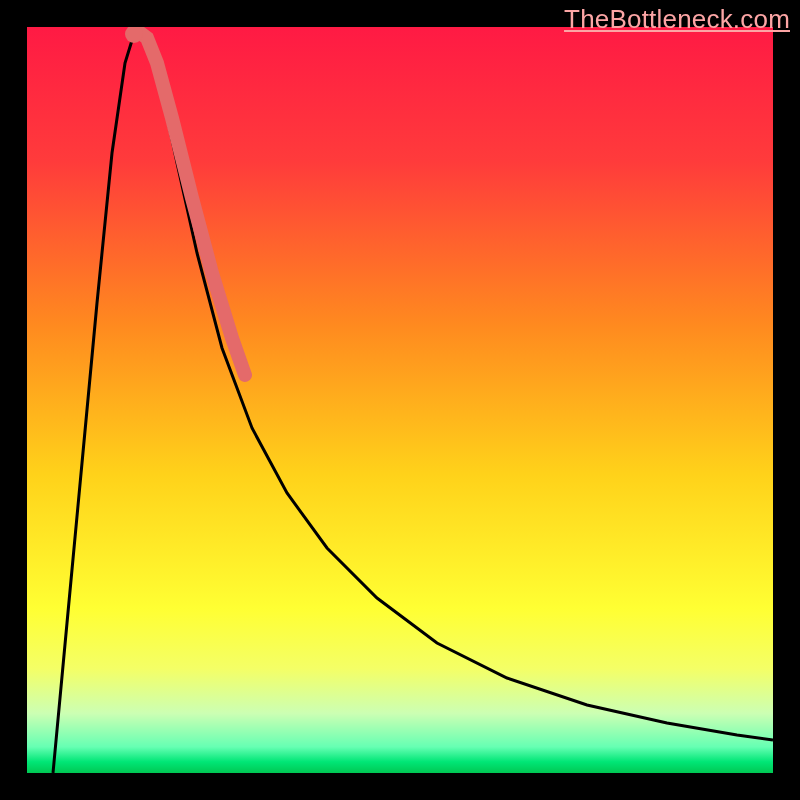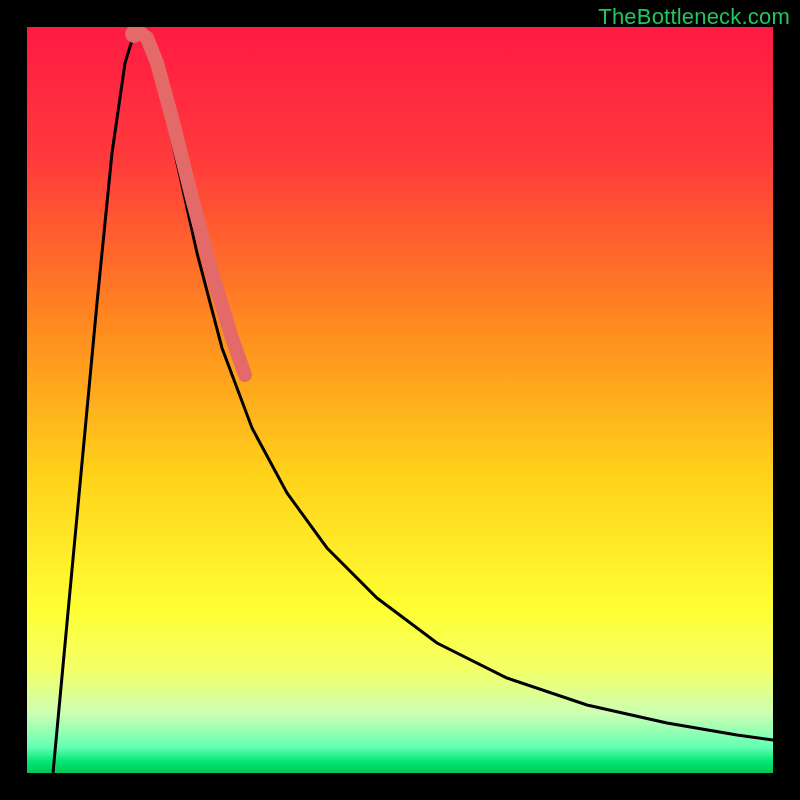--- a/index.html
+++ b/index.html
@@ -23,25 +23,26 @@
     left: 27px;
     top: 27px;
     width: 746px;
     height: 746px;
     overflow: hidden;
   }
   .watermark {
     position: absolute;
     top: 4px;
     right: 10px;
-    color: #22c55e;
-    font-size: 22px;
+    color: #fca5a5;
+    font-size: 26px;
     font-weight: 500;
     letter-spacing: 0.2px;
     user-select: none;
+    text-decoration: underline;
   }
   svg {
     display: block;
   }
 </style>
 </head>
 <body>
 
 <div class="frame">
   <div class="plot-area">

